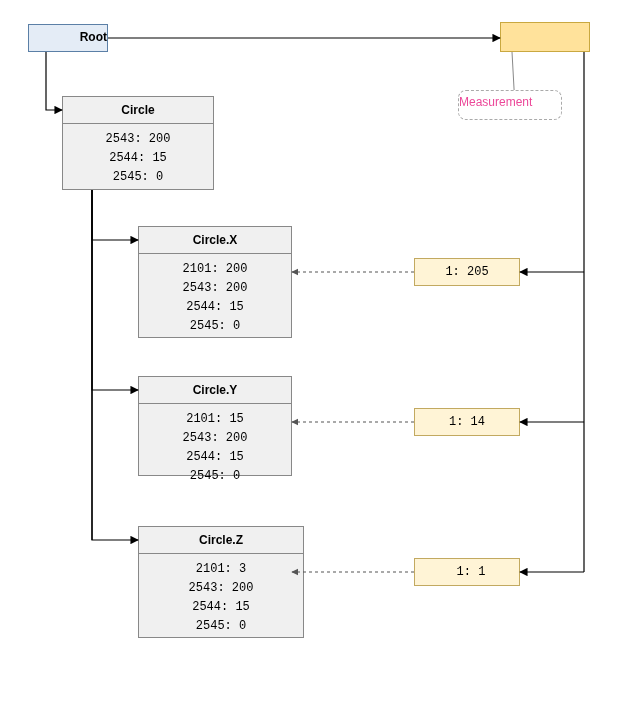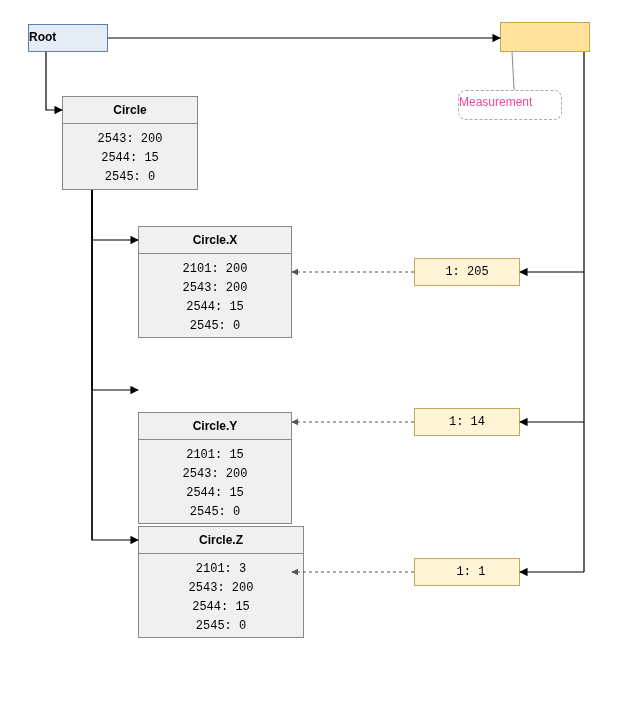--- a/index.html
+++ b/index.html
@@ -16,21 +16,21 @@
     height: 718px;
   }
   .box {
     position: absolute;
     border: 1px solid #666;
     box-sizing: border-box;
   }
   .root-box {
     background: #e4ecf6;
     border-color: #5b7fa6;
-    text-align: left;
+    text-align: right;
     font-weight: 700;
     padding-top: 5px;
   }
   .meas-header {
     background: #ffe29b;
     border-color: #c9a840;
   }
   .meas-label {
     position: absolute;
     background: #fff;
@@ -85,40 +85,40 @@
   <div class="box root-box" style="left:28px;top:24px;width:80px;height:28px;">
     <span>Root</span>
   </div>
 
   <div class="box meas-header" style="left:500px;top:22px;width:90px;height:30px;"></div>
 
   <div class="meas-label" style="left:458px;top:90px;width:102px;height:24px;">
     <span>Measurement</span>
   </div>
 
-  <div class="node" style="left:62px;top:96px;width:136px;height:94px;">
+  <div class="node" style="left:62px;top:96px;width:152px;height:94px;">
     <div class="node-title">Circle</div>
     <div class="node-body" id="circle-body">
         <div>2543: 200</div>
         <div>2544: 15</div>
         <div>2545: 0</div>
       </div>
   </div>
 
   <div id="children-anchor">
       <div class="node" style="left: 138px; top: 226px; width: 154px; height: 112px;">
         <div class="node-title">Circle.X</div>
         <div class="node-body">
           <div>2101: 200</div>
           <div>2543: 200</div>
           <div>2544: 15</div>
           <div>2545: 0</div>
         </div>
       </div>
-      <div class="node" style="left: 138px; top: 376px; width: 154px; height: 112px; margin-top: 36px;">
+      <div class="node" style="left: 138px; top: 376px; width: 154px; height: 100px;">
         <div class="node-title">Circle.Y</div>
         <div class="node-body">
           <div>2101: 15</div>
           <div>2543: 200</div>
           <div>2544: 15</div>
           <div>2545: 0</div>
         </div>
       </div>
       <div class="node" style="left: 138px; top: 526px; width: 166px; height: 112px;">
         <div class="node-title">Circle.Z</div>

